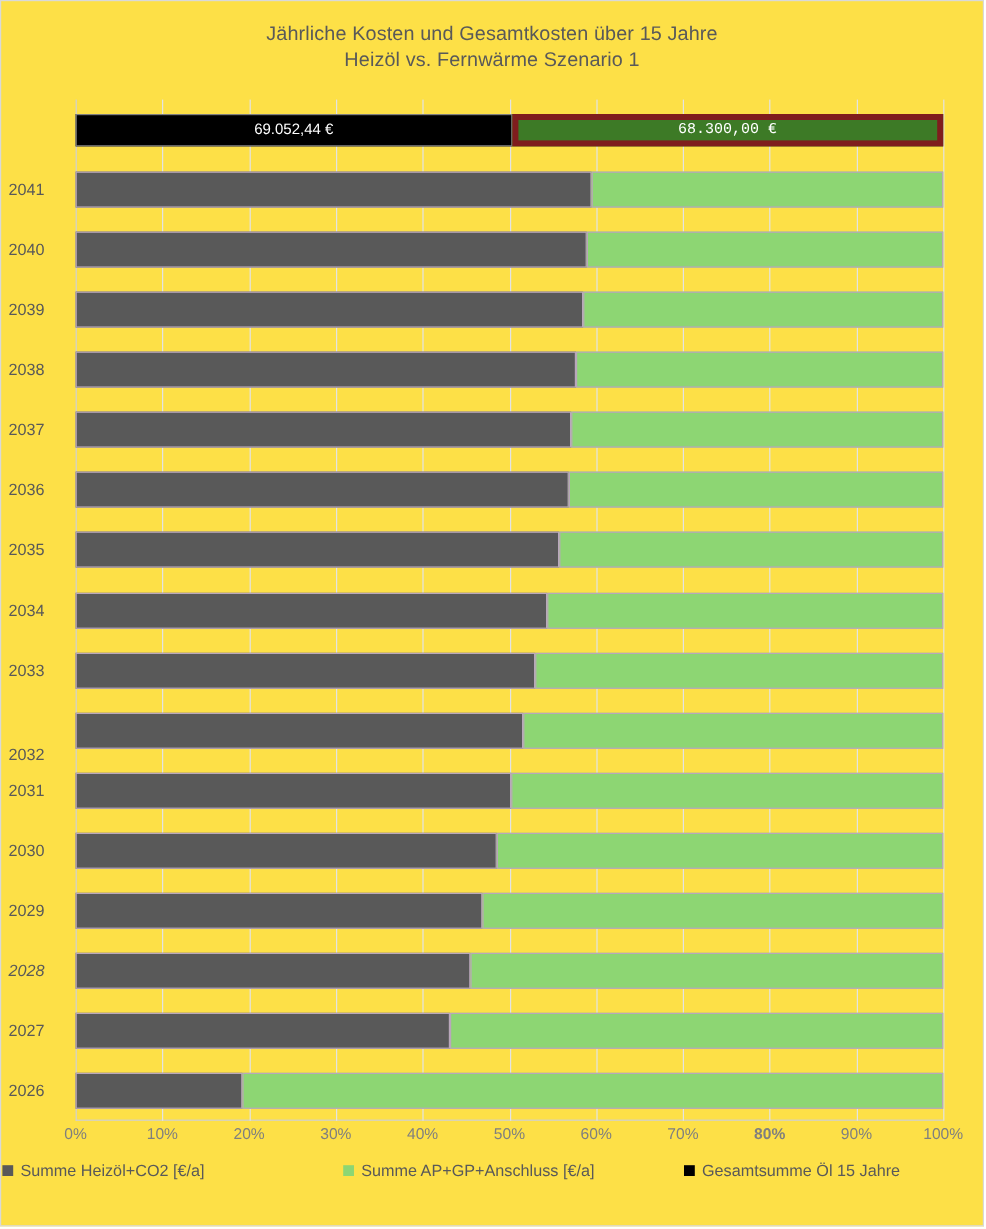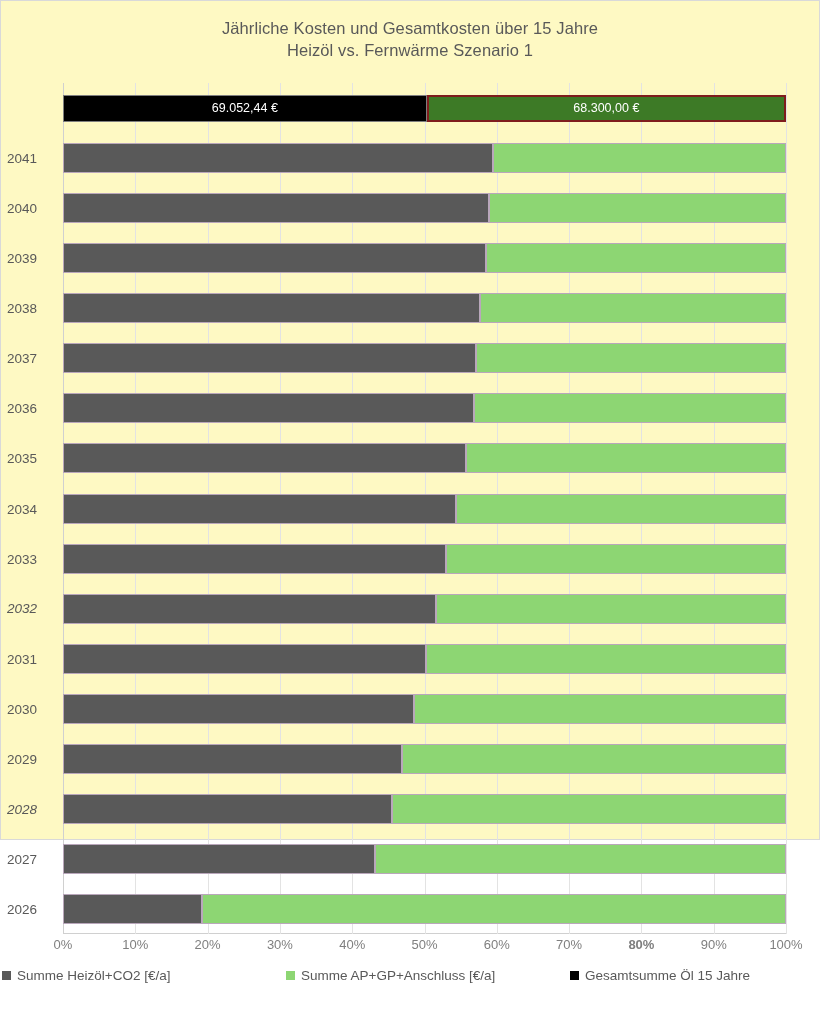--- a/index.html
+++ b/index.html
@@ -11,24 +11,24 @@
     width: 822px;
     height: 1024px;
     font-family: "Liberation Sans", sans-serif;
     color: #595959;
     overflow: hidden;
   }
 
   #chart-frame {
     position: relative;
     width: 820px;
-    height: 840px;
+    height: 1022px;
     border: 1px solid #d9d9d9;
     box-sizing: border-box;
-    background: #fef9c3;
+    background: #fde047;
   }
 
   
   #chart-title {
     position: absolute;
     top: 16px;
     left: 0;
     width: 100%;
     text-align: center;
     font-size: 16.5px;
@@ -74,21 +74,21 @@
   }
   .seg {
     position: absolute;
     top: 0;
     height: 100%;
     box-sizing: border-box;
   }
   .seg-oil    { background: #595959; border: 1px solid #b9a7bb; }
   .seg-fw     { background: #8DD673; border: 1px solid #b9a7bb; }
   .seg-total-oil { background: #000000; border: 1px solid #7f7f7f; }
-  .seg-total-fw  { background: #3D7A26; border: 2px solid #7f1d1d; }
+  .seg-total-fw  { background: #3D7A26; border: 5px solid #7f1d1d; font-family: Liberation Mono, monospace; }
 
   .seg-label {
     position: absolute;
     top: 0;
     left: 0;
     right: 0;
     height: 100%;
     display: flex;
     align-items: center;
     justify-content: center;
@@ -173,21 +173,21 @@
   <div id="y-axis">
       <div class="ylabel" style="top: 75.0882px;">2041</div>
       <div class="ylabel" style="top: 125.147px;">2040</div>
       <div class="ylabel" style="top: 175.206px;">2039</div>
       <div class="ylabel" style="top: 225.265px;">2038</div>
       <div class="ylabel" style="top: 275.324px;">2037</div>
       <div class="ylabel" style="top: 325.382px;">2036</div>
       <div class="ylabel" style="top: 375.441px;">2035</div>
       <div class="ylabel" style="top: 425.5px;">2034</div>
       <div class="ylabel" style="top: 475.559px;">2033</div>
-      <div class="ylabel" style="top: 525px; font-style: italic;">2032</div>
+      <div class="ylabel" style="top: 546px;">2032</div>
       <div class="ylabel" style="top: 575.676px;">2031</div>
       <div class="ylabel" style="top: 625.735px;">2030</div>
       <div class="ylabel" style="top: 675.794px;">2029</div>
       <div class="ylabel" style="top: 725.853px; font-style: italic;">2028</div>
       <div class="ylabel" style="top: 775.912px;">2027</div>
       <div class="ylabel" style="top: 825.971px;">2026</div>
     </div>
 
   <div id="plot-area">
     <div class="axis-bottom-line"></div>

